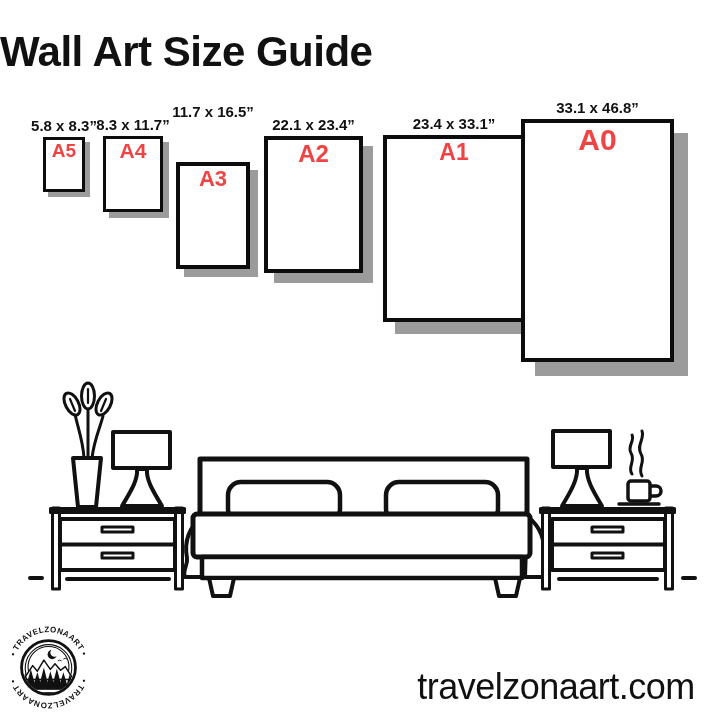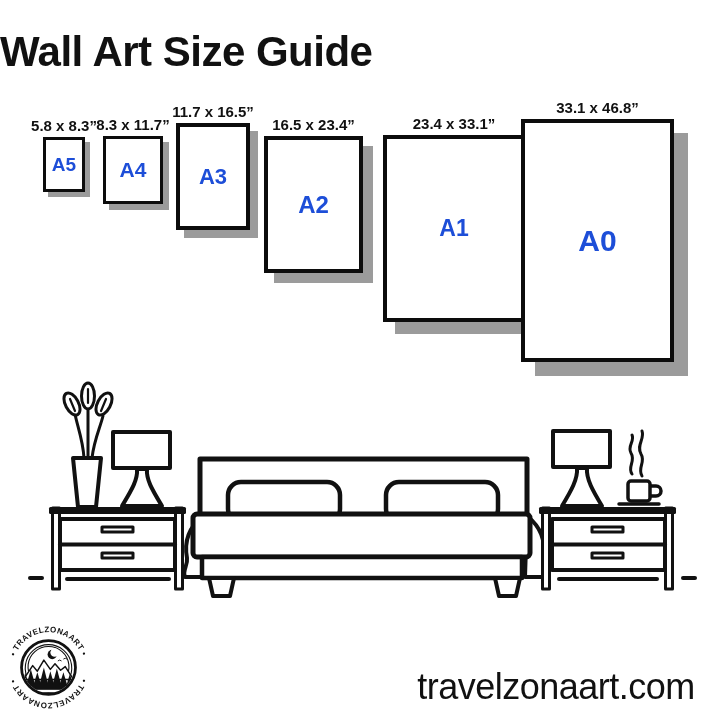--- a/index.html
+++ b/index.html
@@ -8,33 +8,33 @@
     font-family:"Liberation Sans", sans-serif;color:#111;
   }
   .title{
     position:absolute;left:0;top:28px;width:720px;text-align:left;
     font-size:42px;font-weight:800;letter-spacing:-0.5px;color:#111;
   }
   
   .size-item{position:absolute;}
   .paper{
     box-sizing:border-box;background:#fff;border:4px solid #0c0c0c;
-    display:flex;align-items:center;justify-content:center;
-    font-weight:700;color:#1d4ed8;width:100%;height:100%;
+    display:flex;justify-content:center;
+    font-weight:700;color:#ef4444;width:100%;height:100%;
   }
   .dim-label{
     position:absolute;bottom:100%;left:50%;transform:translateX(-50%);
     margin-bottom:3px;white-space:nowrap;font-size:15px;font-weight:700;color:#111;
   }
   .s-a5{left:43px;top:137px;width:42px;height:55px;}
   .s-a5 .paper{border-width:3px;font-size:19px;box-shadow:5px 5px 0 0 #9b9b9b;}
-  .s-a4{left:103px;top:136px;width:60px;height:68px;}
+  .s-a4{left:103px;top:136px;width:60px;height:76px;}
   .s-a4 .paper{border-width:3.5px;font-size:21px;box-shadow:6px 6px 0 0 #9b9b9b;}
   .s-a3{left:176px;top:123px;width:74px;height:107px;}
-  .s-a3 .paper{font-size:22px;box-shadow:8px 8px 0 0 #9b9b9b;}
+  .s-a3 .paper{font-size:22px;box-shadow:8px 8px 0 0 #9b9b9b;margin-top:39px;}
   .s-a2{left:264px;top:136px;width:99px;height:137px;}
   .s-a2 .paper{font-size:24px;box-shadow:10px 10px 0 0 #9b9b9b;}
   .s-a1{left:383px;top:135px;width:142px;height:187px;}
   .s-a1 .paper{font-size:23px;box-shadow:12px 12px 0 0 #9b9b9b;}
   .s-a0{left:521px;top:119px;width:153px;height:243px;}
   .s-a0 .paper{font-size:30px;box-shadow:14px 14px 0 0 #9b9b9b;}
   
   .bedroom{position:absolute;left:25px;top:380px;width:680px;height:225px;}
   
   .badge{position:absolute;left:2px;top:621px;width:93px;height:93px;}
@@ -62,21 +62,21 @@
     <span>A4</span>
   </div>
 </div>
 <div class="size-item s-a3">
   <div class="dim-label">11.7 x 16.5”</div>
   <div class="paper">
     <span>A3</span>
   </div>
 </div>
 <div class="size-item s-a2">
-  <div class="dim-label">16.5 x 23.4”</div>
+  <div class="dim-label">22.1 x 23.4”</div>
   <div class="paper">
     <span>A2</span>
   </div>
 </div>
 <div class="size-item s-a1">
   <div class="dim-label">23.4 x 33.1”</div>
   <div class="paper">
     <span>A1</span>
   </div>
 </div>

